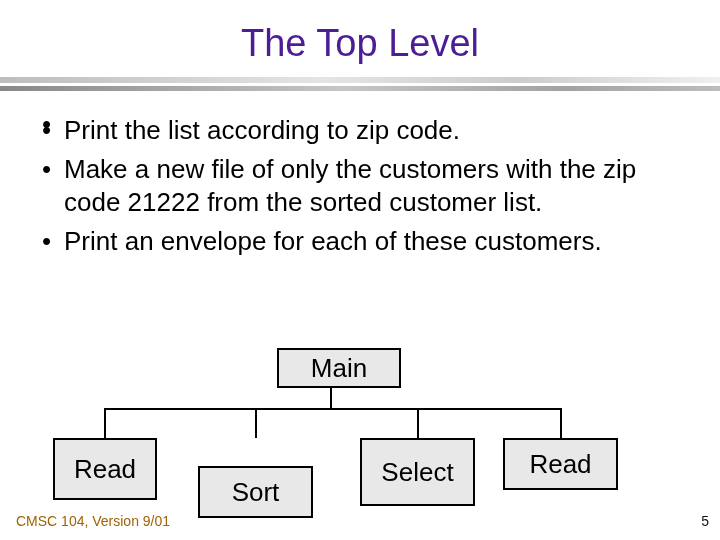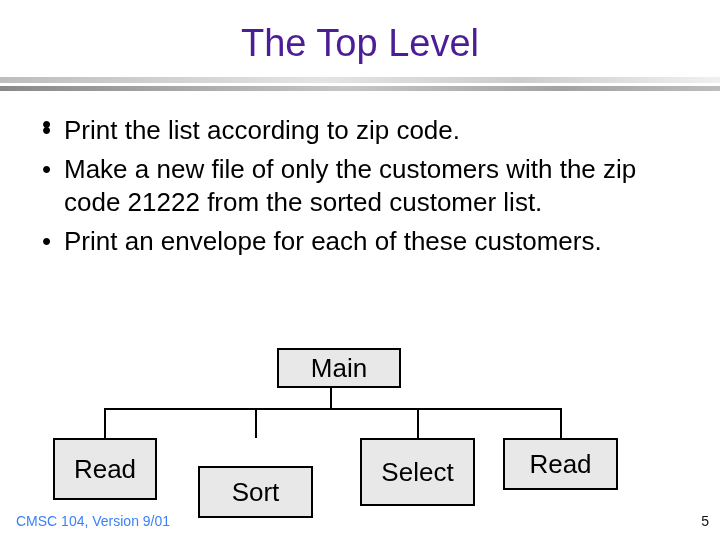--- a/index.html
+++ b/index.html
@@ -86,21 +86,21 @@
   .drop-sort    { left: 255px; top: 408px; width: 2px;  height: 30px; }
   .drop-select  { left: 417px; top: 408px; width: 2px;  height: 30px; }
   .drop-print   { left: 560px; top: 408px; width: 2px;  height: 30px; }
 
   
   .footer-left {
     position: absolute;
     left: 16px;
     top: 513px;
     font-size: 14px;
-    color: #3b82f6;
+    color: #a16207;
   }
   .footer-page {
     position: absolute;
     right: 11px;
     top: 513px;
     font-size: 14px;
     color: #111111;
   }
 </style>
 </head>

